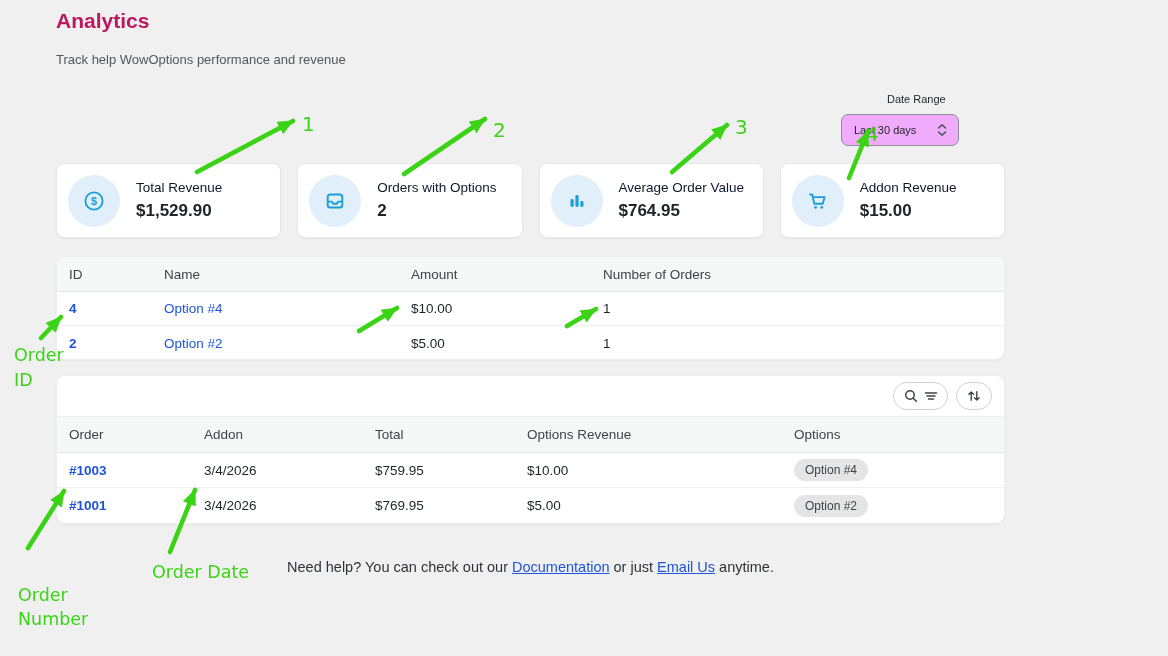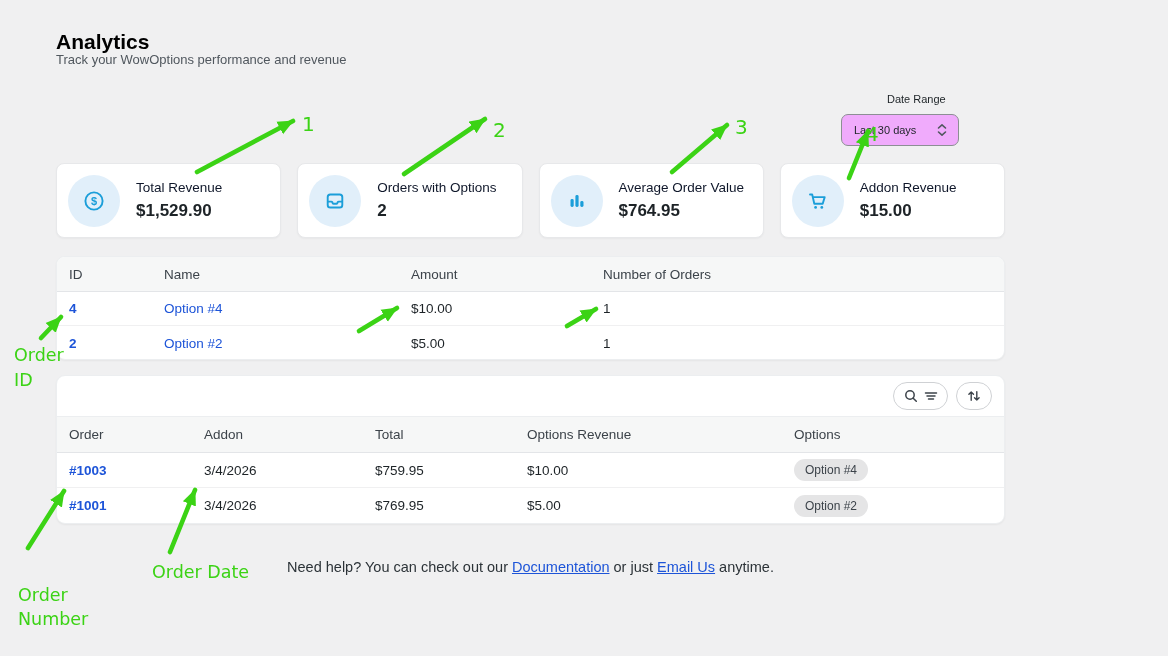--- a/index.html
+++ b/index.html
@@ -7,21 +7,21 @@
   body {
     background:#f0f0f1;
     font-family:"Liberation Sans", sans-serif;
     color:#1d2327;
     position:relative;
     overflow:hidden;
   }
   .page { position:absolute; inset:0; }
 
   
-  .page-title { position:absolute; left:56px; top:30px; font-size:21px; font-weight:bold; color:#000000; }
+  .page-title { position:absolute; left:56px; top:9px; font-size:21px; font-weight:bold; color:#be185d; }
   .page-subtitle { position:absolute; left:56px; top:52px; font-size:13px; color:#50575e; }
 
   
   .date-range-label { position:absolute; left:887px; top:93px; font-size:11px; color:#1d2327; }
   .date-range-select {
     position:absolute; left:841px; top:114px; width:118px; height:32px;
     background:#f0abfc; border:1px solid #8c8f94; border-radius:7px;
     display:flex; align-items:center; justify-content:space-between;
     padding:0 9px 0 12px; font-size:11px; cursor:pointer;
   }
@@ -83,21 +83,21 @@
   
   .annotations { position:absolute; inset:0; pointer-events:none; }
   .anno-text { font-family:"DejaVu Sans", sans-serif; fill:#3bd315; }
 </style>
 </head>
 <body>
 
 <div class="page">
 
   <h1 class="page-title">Analytics</h1>
-  <p class="page-subtitle">Track your WowOptions performance and revenue</p>
+  <p class="page-subtitle">Track help WowOptions performance and revenue</p>
 
   <div class="date-range-label">Date Range</div>
   <div class="date-range-select">
     <span>Last 30 days</span>
     <svg width="14" height="16" viewBox="0 0 14 16">
       <path d="M3.5 6 L7 2.8 L10.5 6" fill="none" stroke="#50575e" stroke-width="1.6" stroke-linecap="round" stroke-linejoin="round"></path>
       <path d="M3.5 10 L7 13.2 L10.5 10" fill="none" stroke="#50575e" stroke-width="1.6" stroke-linecap="round" stroke-linejoin="round"></path>
     </svg>
   </div>
 

